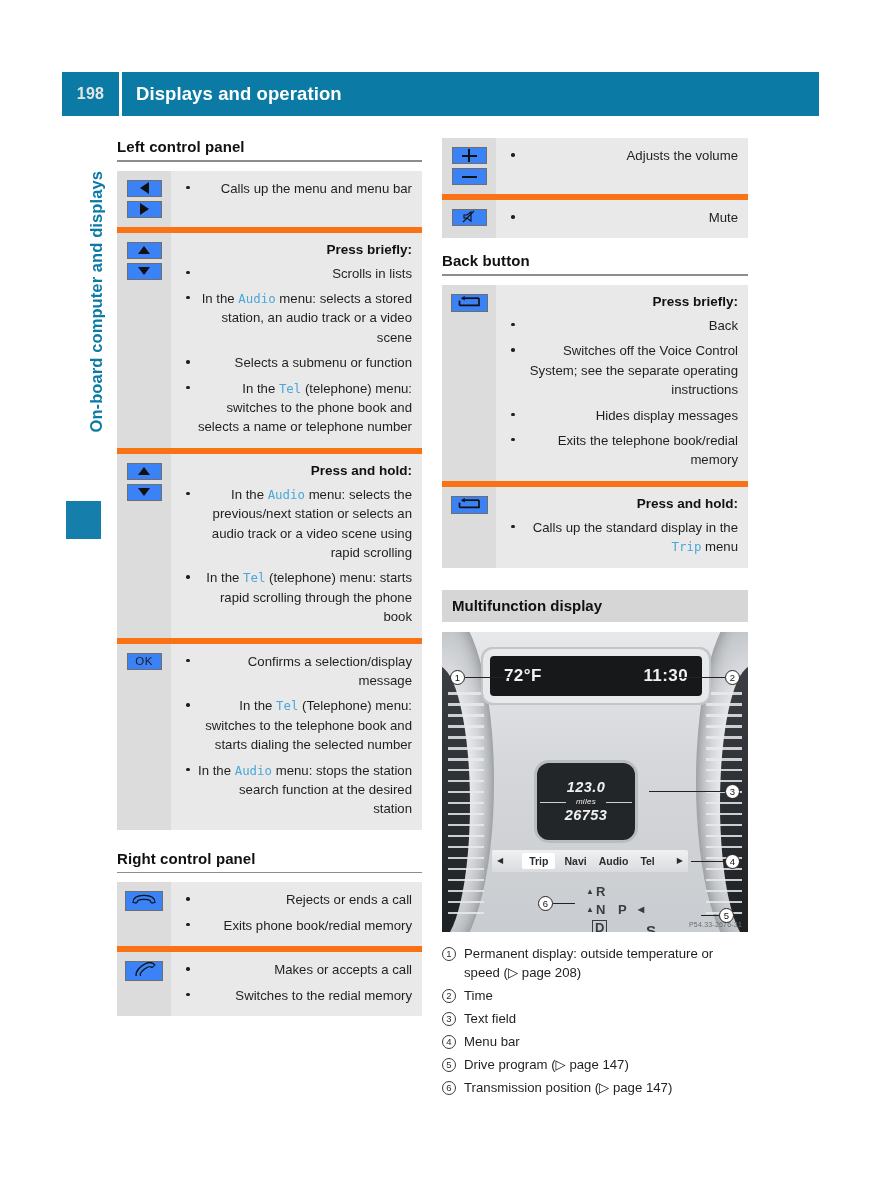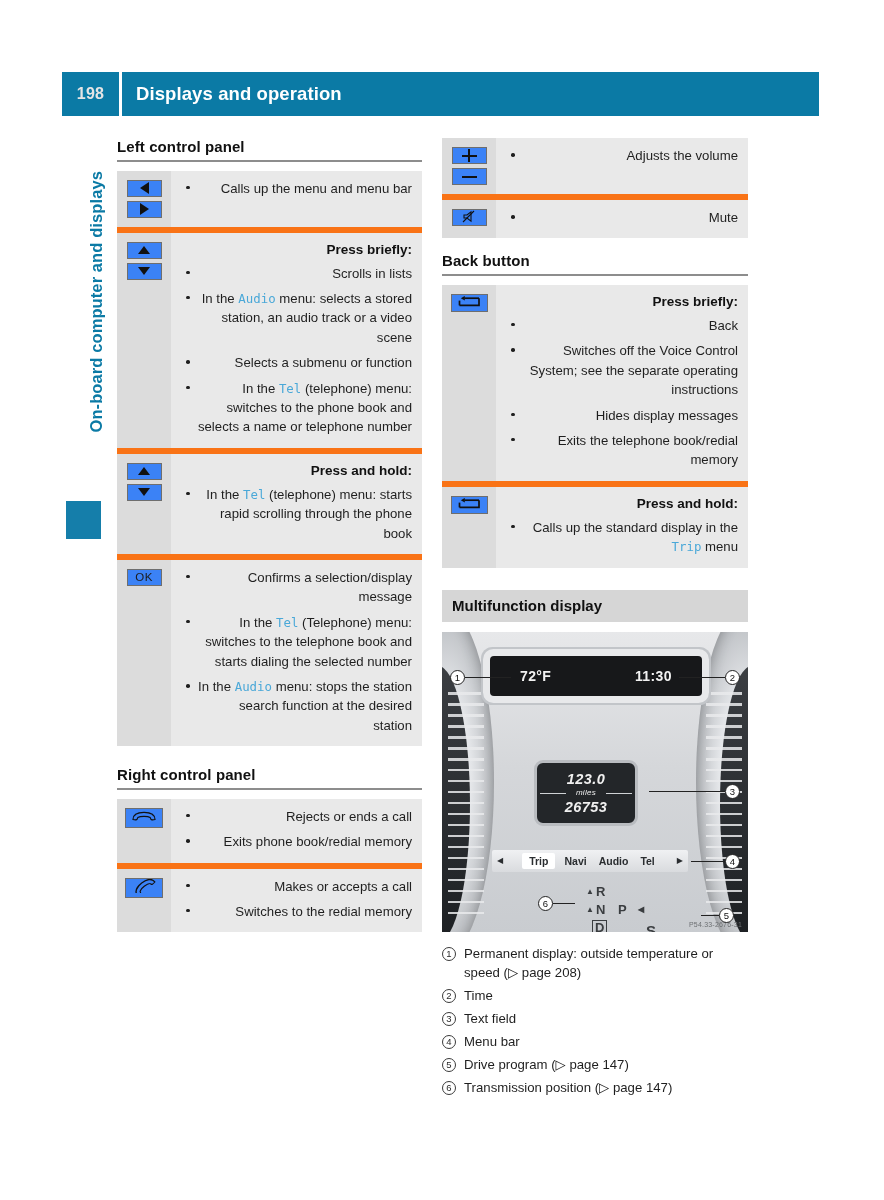--- a/index.html
+++ b/index.html
@@ -139,27 +139,27 @@
     background:repeating-linear-gradient(180deg,#e9eaec 0 2.5px,transparent 2.5px 11px);
     opacity:.85;
   }
   .tickband.l { left:6px; }
   .tickband.r { right:6px; }
 
   .topbar-disp {
     position:absolute; left:48px; top:24px; width:212px; height:40px;
     background:#17181a; border-radius:4px;
     display:flex; align-items:center; justify-content:space-between;
-    padding:0 30px;
-    color:#f2f2f2; font-size:14px; font-weight:bold; letter-spacing:.4px;
+    padding:0 14px;
+    color:#f2f2f2; font-size:17px; font-weight:bold; letter-spacing:.4px;
     box-shadow:0 0 0 7px #e8e9eb, 0 0 0 9px #c2c5c9;
   }
   .textfield {
-    position:absolute; left:92px; top:128px; width:104px; height:66px;
-    background:#232629; border:3px solid #b9bcc0; border-radius:9px;
+    position:absolute; left:92px; top:128px; width:104px; height:83px;
+    background:#232629; border:3px solid #b9bcc0; border-radius:15px;
     display:flex; flex-direction:column; align-items:center; justify-content:center;
     color:#f0f0f0;
   }
   .tf-big { font-size:14.5px; font-style:italic; font-weight:bold; letter-spacing:.4px; }
   .tf-unit {
     font-size:8px; font-style:italic; letter-spacing:.3px; margin:1.5px 0;
     position:relative; width:92px; text-align:center;
   }
   .tf-unit::before, .tf-unit::after {
     content:""; position:absolute; top:5px; width:26px; height:1px; background:#cfd2d5;
@@ -256,20 +256,21 @@
             <div class="key">
               <span class="tri up"></span>
             </div>
             <div class="key">
               <span class="tri down"></span>
             </div>
           </div>
           <div class="bodycell">
             <div class="blk-title">Press and hold:</div>
             <ul class="bl">
+              <li><span>In the </span><span class="menuword">Audio</span><span> menu: selects the previous/next station or selects an audio track or a video scene using rapid scrolling</span></li>
               <li><span>In the </span><span class="menuword">Tel</span><span> (telephone) menu: starts rapid scrolling through the phone book</span></li>
             </ul>
           </div>
         </div>
         <div class="row">
           <div class="keycell">
             <div class="key ok">OK</div>
           </div>
           <div class="bodycell">
             <ul class="bl">

